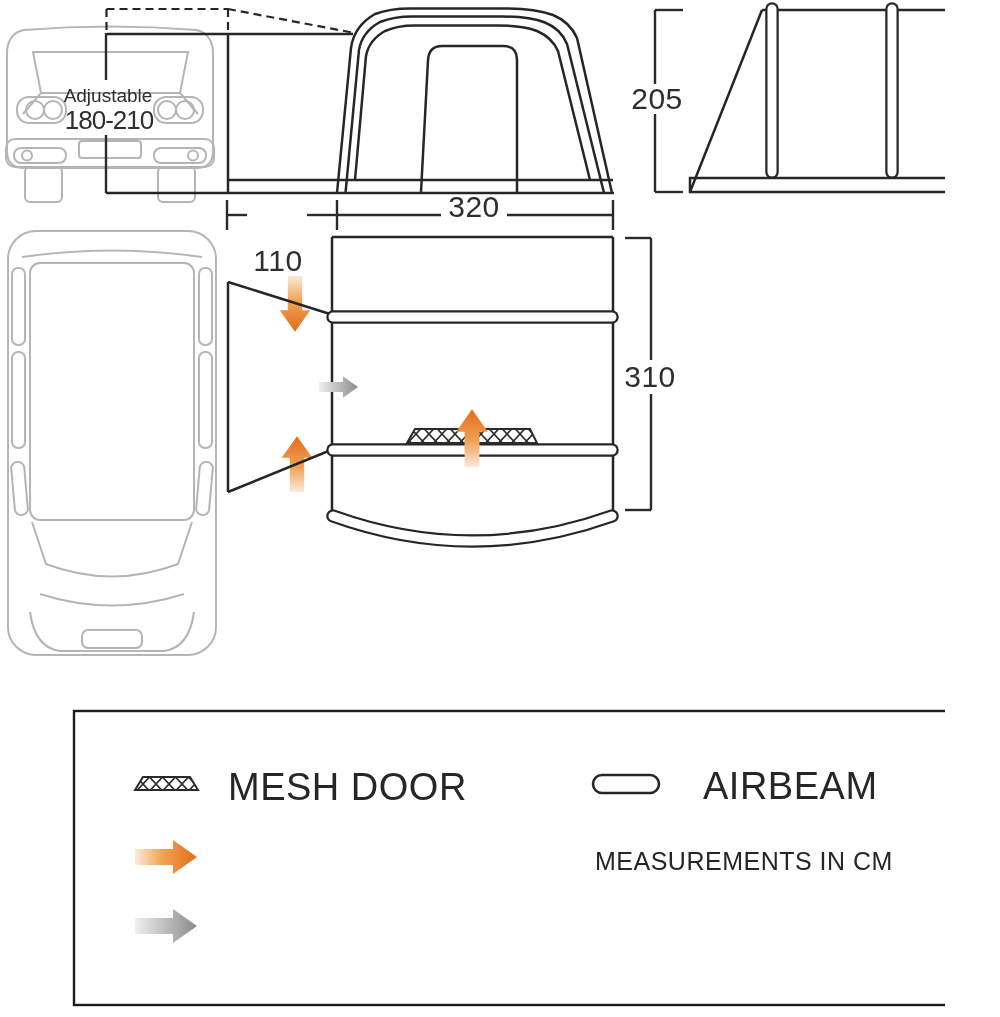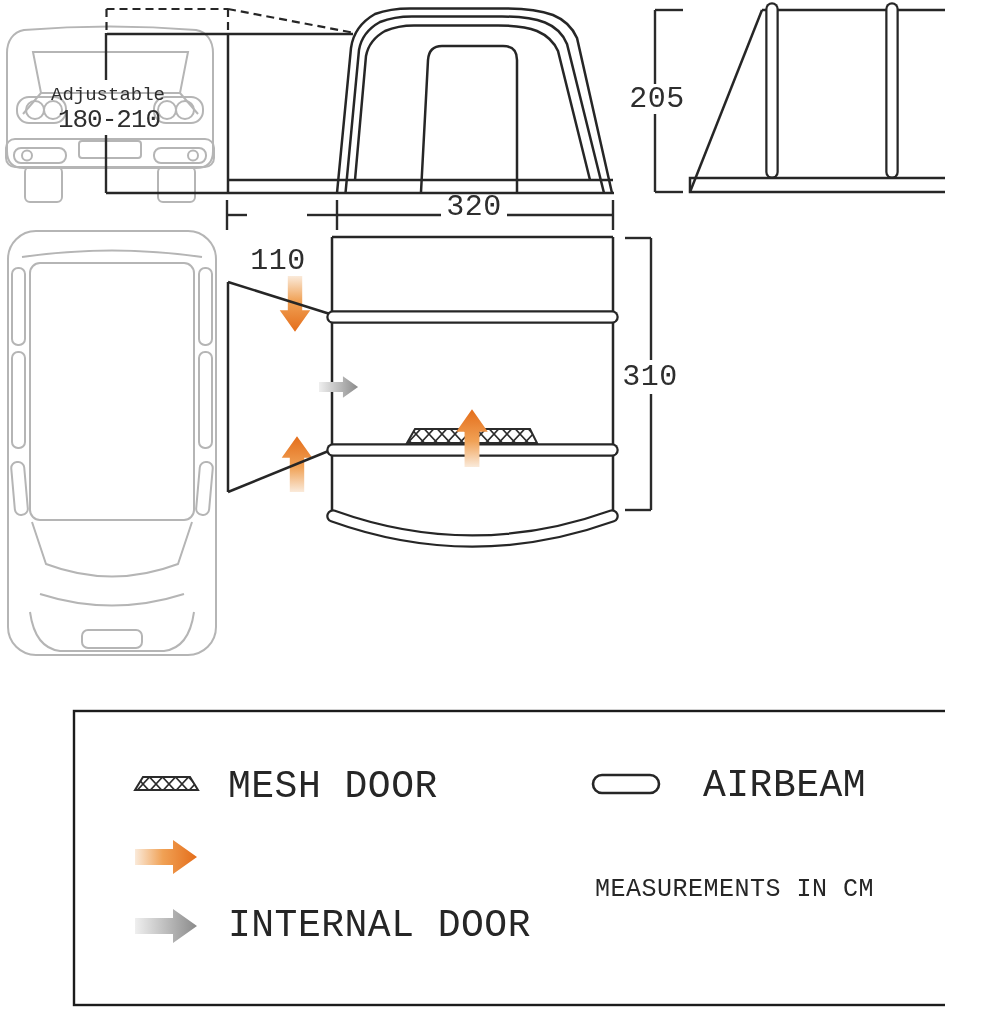--- a/index.html
+++ b/index.html
@@ -1,17 +1,17 @@
 <!DOCTYPE html>
 <html><head>
 <meta charset="utf-8">
 <style>
   html,body{margin:0;padding:0;background:#fff;}
   .canvas{position:relative;width:945px;height:1017px;background:#fff;overflow:hidden;
-          font-family:Liberation Mono, monospace;}
+          font-family:Liberation Sans, sans-serif;}
   svg{position:absolute;left:0;top:0;}
   .lbl{position:absolute;color:#2e2e2e;white-space:nowrap;line-height:1;}
   .ctr{transform:translate(-50%,-50%);}
   .vctr{transform:translateY(-50%);}
   .small-lbl{font-size:19px;}
   .range-lbl{font-size:26px;letter-spacing:-1px;}
   .dim{font-size:30px;letter-spacing:0.5px;}
   .legend-text{font-size:38px;letter-spacing:0.5px;color:#262626;}
   .legend-note{font-size:25px;letter-spacing:0.5px;color:#262626;}
 </style>
@@ -180,16 +180,15 @@
 <div class="lbl ctr small-lbl" style="left:108px;top:95px;">Adjustable</div>
 <div class="lbl ctr range-lbl" style="left:109px;top:120px;">180-210</div>
 
 <div class="lbl ctr dim" style="left:278px;top:215px;margin-top:46px;">110</div>
 <div class="lbl ctr dim" style="left:474px;top:207px;">320</div>
 <div class="lbl ctr dim" style="left:657px;top:99px;">205</div>
 <div class="lbl ctr dim" style="left:650px;top:377px;">310</div>
 
 <div class="lbl vctr legend-text" style="left:228px;top:787px;">MESH DOOR</div>
 <div class="lbl vctr legend-text" style="left:670px;top:786px;margin-left:33px;">AIRBEAM</div>
-<div class="lbl vctr legend-note" style="left:595px;top:889px;">MEASUREMENTS IN CM</div>
-<div class="lbl vctr legend-text" style="left:228px;top:926px;">INTERNAL DOOR</div>
+<div class="lbl vctr legend-note" style="left:595px;top:861px;">MEASUREMENTS IN CM</div>
 
 </div>
 
 </body></html>

